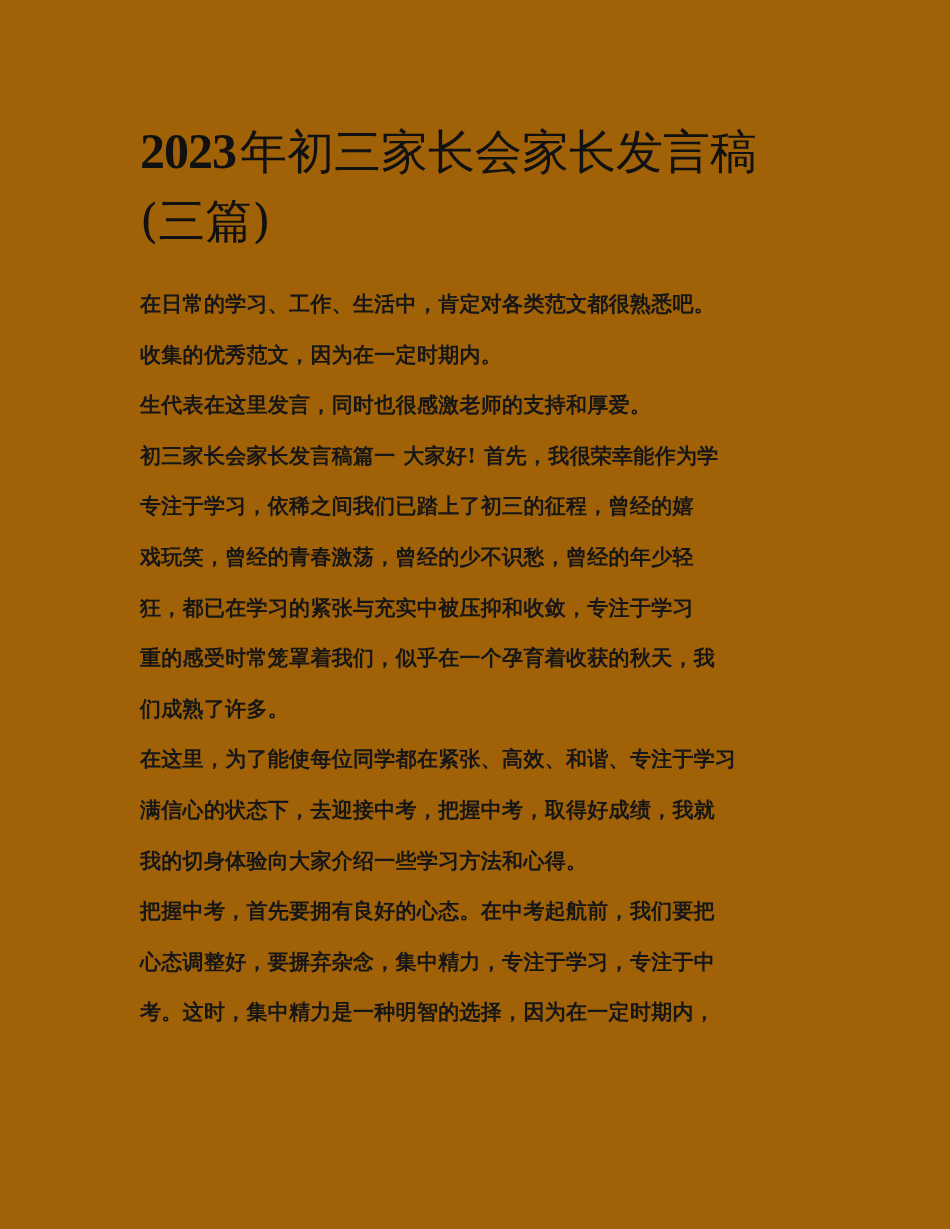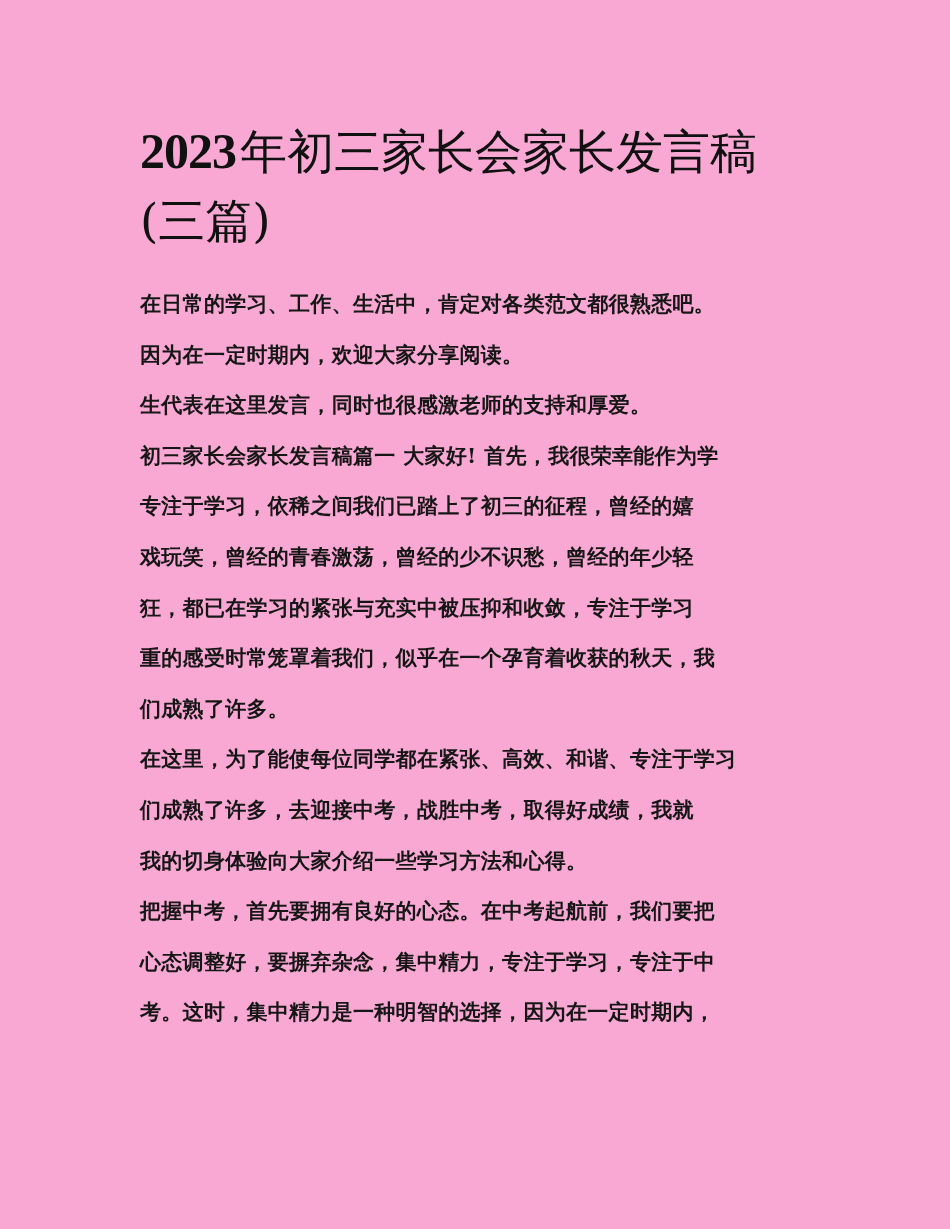--- a/index.html
+++ b/index.html
@@ -14,21 +14,21 @@
       overflow: hidden;
       color: #111111;
       font-family: "DejaVu Serif", "Liberation Serif", serif;
     }
     .page {
       position: absolute;
       left: 0;
       top: 0;
       width: 950px;
       height: 1229px;
-      background: #f9a8d4;
+      background: #a16207;
     }
     .title {
       position: absolute;
       left: 140px;
       top: 118px;
       width: 680px;
       margin: 0;
       font-weight: normal;
     }
     .title-line {
@@ -73,39 +73,39 @@
 
   <h1 class="title">
     <span class="title-line"><span class="title-year">2023</span><span>年初三家长会家长发言稿</span></span>
     <span class="title-line">(三篇)</span>
   </h1>
 
   <div class="body-text">
 
     <p class="paragraph">
       <span class="line">在日常的学习、工作、生活中，肯定对各类范文都很熟悉吧。</span>
-      <span class="line">因为在一定时期内，欢迎大家分享阅读。</span>
+      <span class="line">收集的优秀范文，因为在一定时期内。</span>
     </p>
 
     <p class="paragraph">
       <span class="line">生代表在这里发言，同时也很感激老师的支持和厚爱。</span>
       <span class="line">初三家长会家长发言稿篇一 大家好! 首先，我很荣幸能作为学</span>
     </p>
 
     <p class="paragraph">
       <span class="line">专注于学习，依稀之间我们已踏上了初三的征程，曾经的嬉</span>
       <span class="line">戏玩笑，曾经的青春激荡，曾经的少不识愁，曾经的年少轻</span>
       <span class="line">狂，都已在学习的紧张与充实中被压抑和收敛，专注于学习</span>
       <span class="line">重的感受时常笼罩着我们，似乎在一个孕育着收获的秋天，我</span>
       <span class="line">们成熟了许多。</span>
     </p>
 
     <p class="paragraph">
       <span class="line">在这里，为了能使每位同学都在紧张、高效、和谐、专注于学习</span>
-      <span class="line">们成熟了许多，去迎接中考，战胜中考，取得好成绩，我就</span>
+      <span class="line">满信心的状态下，去迎接中考，把握中考，取得好成绩，我就</span>
       <span class="line">我的切身体验向大家介绍一些学习方法和心得。</span>
     </p>
 
     <p class="paragraph">
       <span class="line">把握中考，首先要拥有良好的心态。在中考起航前，我们要把</span>
       <span class="line">心态调整好，要摒弃杂念，集中精力，专注于学习，专注于中</span>
       <span class="line">考。这时，集中精力是一种明智的选择，因为在一定时期内，</span>
     </p>
 
   </div>

